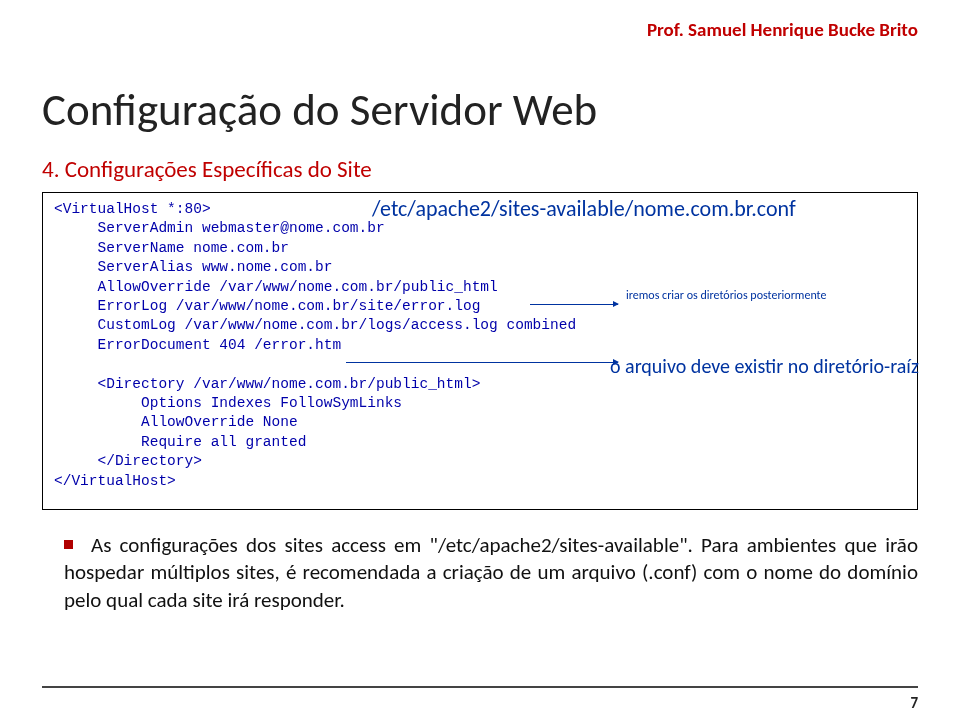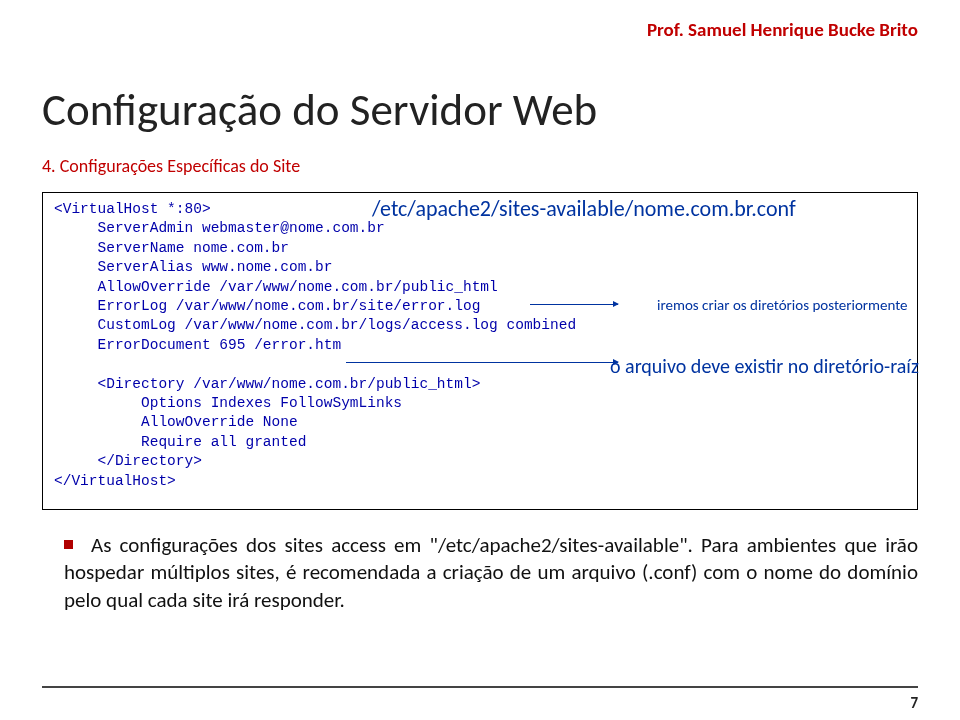--- a/index.html
+++ b/index.html
@@ -24,21 +24,21 @@
     top: 82px;
     left: 42px;
     font-size: 45px;
     color: #222;
     font-weight: 400;
   }
   .subtitle {
     position: absolute;
     top: 155px;
     left: 42px;
-    font-size: 18px;
+    font-size: 23px;
     color: #c00000;
     font-weight: 400;
   }
   .codebox {
     position: absolute;
     top: 192px;
     left: 42px;
     width: 876px;
     height: 318px;
     border: 1px solid #000;
@@ -57,25 +57,24 @@
     top: 200px;
     left: 54px;
     font-family: "Courier New", monospace;
     font-size: 14.5px;
     color: #0000aa;
     line-height: 19.4px;
     white-space: pre;
   }
   .note1 {
     position: absolute;
-    top: 296px;
+    top: 288px;
     left: 626px;
     color: #0033a0;
-    font-size: 15px;
-    margin-left: 31px;
+    font-size: 12px;
   }
   .note2 {
     position: absolute;
     top: 354px;
     left: 610px;
     color: #0033a0;
     font-size: 20px;
   }
   .line1 {
     position: absolute;
@@ -166,21 +165,21 @@
 
 <div class="codepath">/etc/apache2/sites-available/nome.com.br.conf</div>
 
 <div class="code"><span>&lt;VirtualHost *:80&gt;</span>
 <span>     ServerAdmin webmaster@nome.com.br</span>
 <span>     ServerName nome.com.br</span>
 <span>     ServerAlias www.nome.com.br</span>
 <span>     AllowOverride /var/www/nome.com.br/public_html</span>
 <span>     ErrorLog /var/www/nome.com.br/site/error.log</span>
 <span>     CustomLog /var/www/nome.com.br/logs/access.log combined</span>
-<span>     ErrorDocument 695 /error.htm</span>
+<span>     ErrorDocument 404 /error.htm</span>
 <span></span>
 <span>     &lt;Directory /var/www/nome.com.br/public_html&gt;</span>
 <span>          Options Indexes FollowSymLinks</span>
 <span>          AllowOverride None</span>
 <span>          Require all granted</span>
 <span>     &lt;/Directory&gt;</span>
 <span>&lt;/VirtualHost&gt;</span></div>
 
 <div class="line1"></div>
 <div class="note1">iremos criar os diretórios posteriormente</div>

